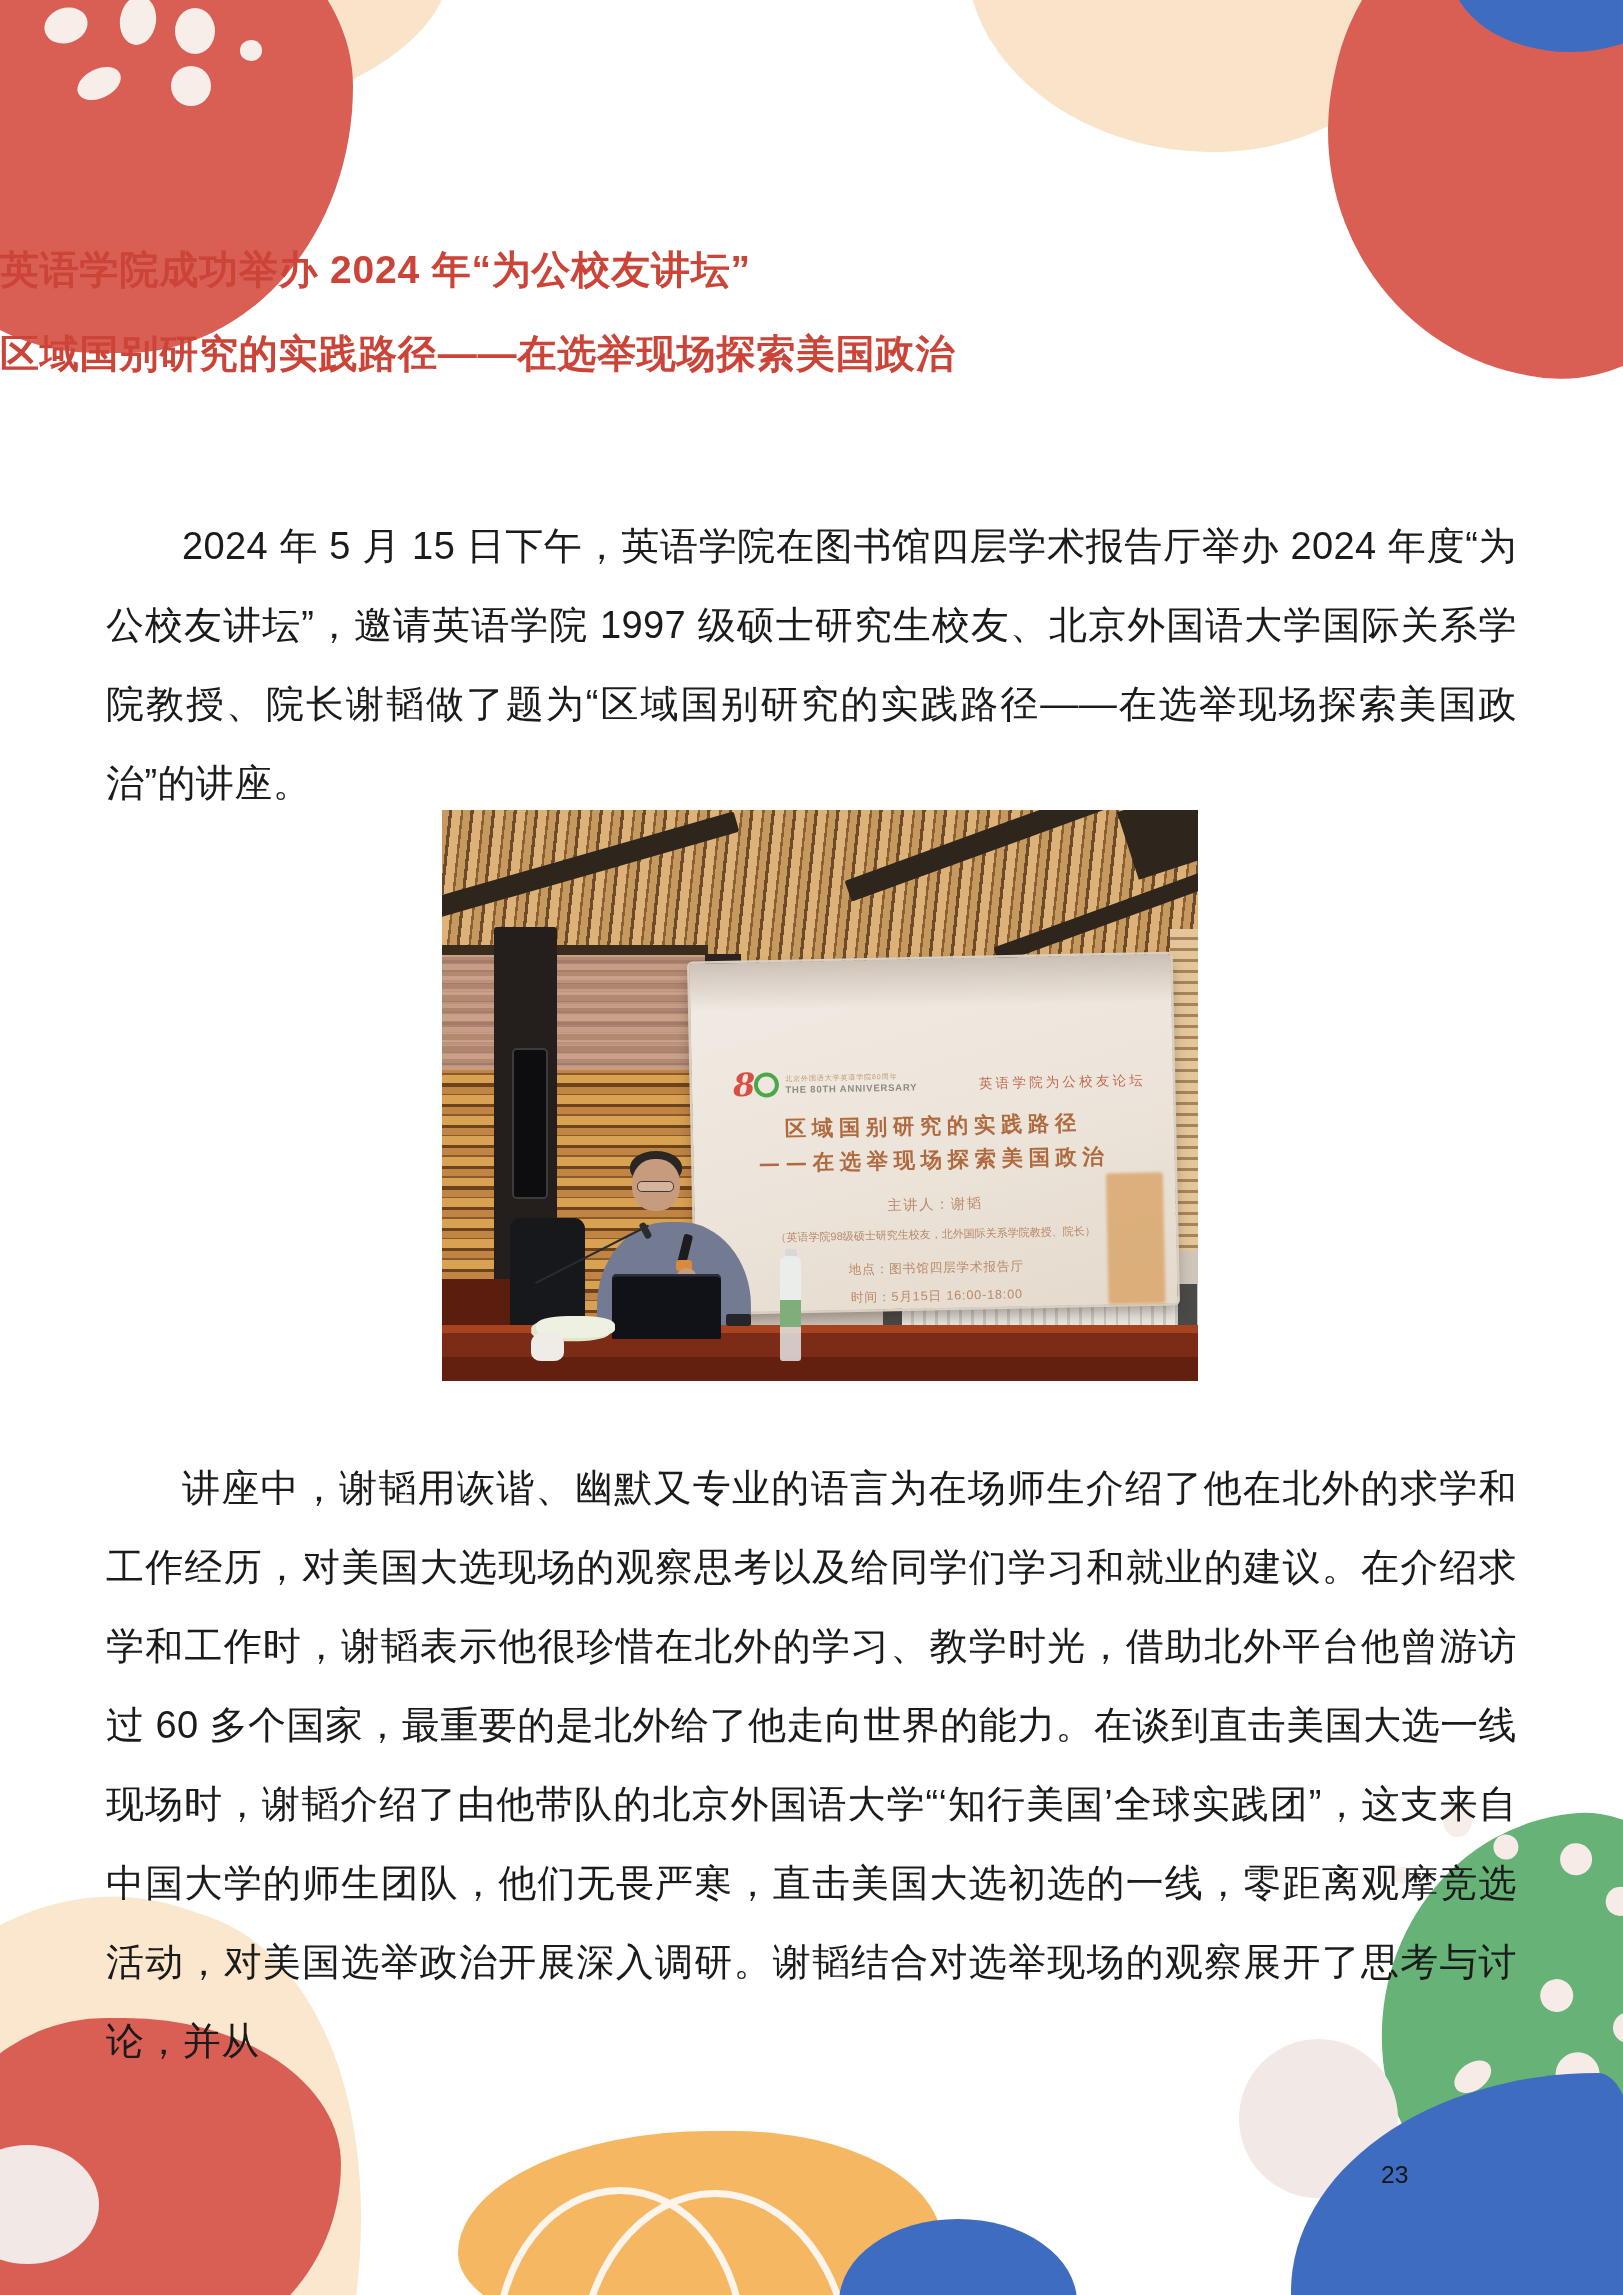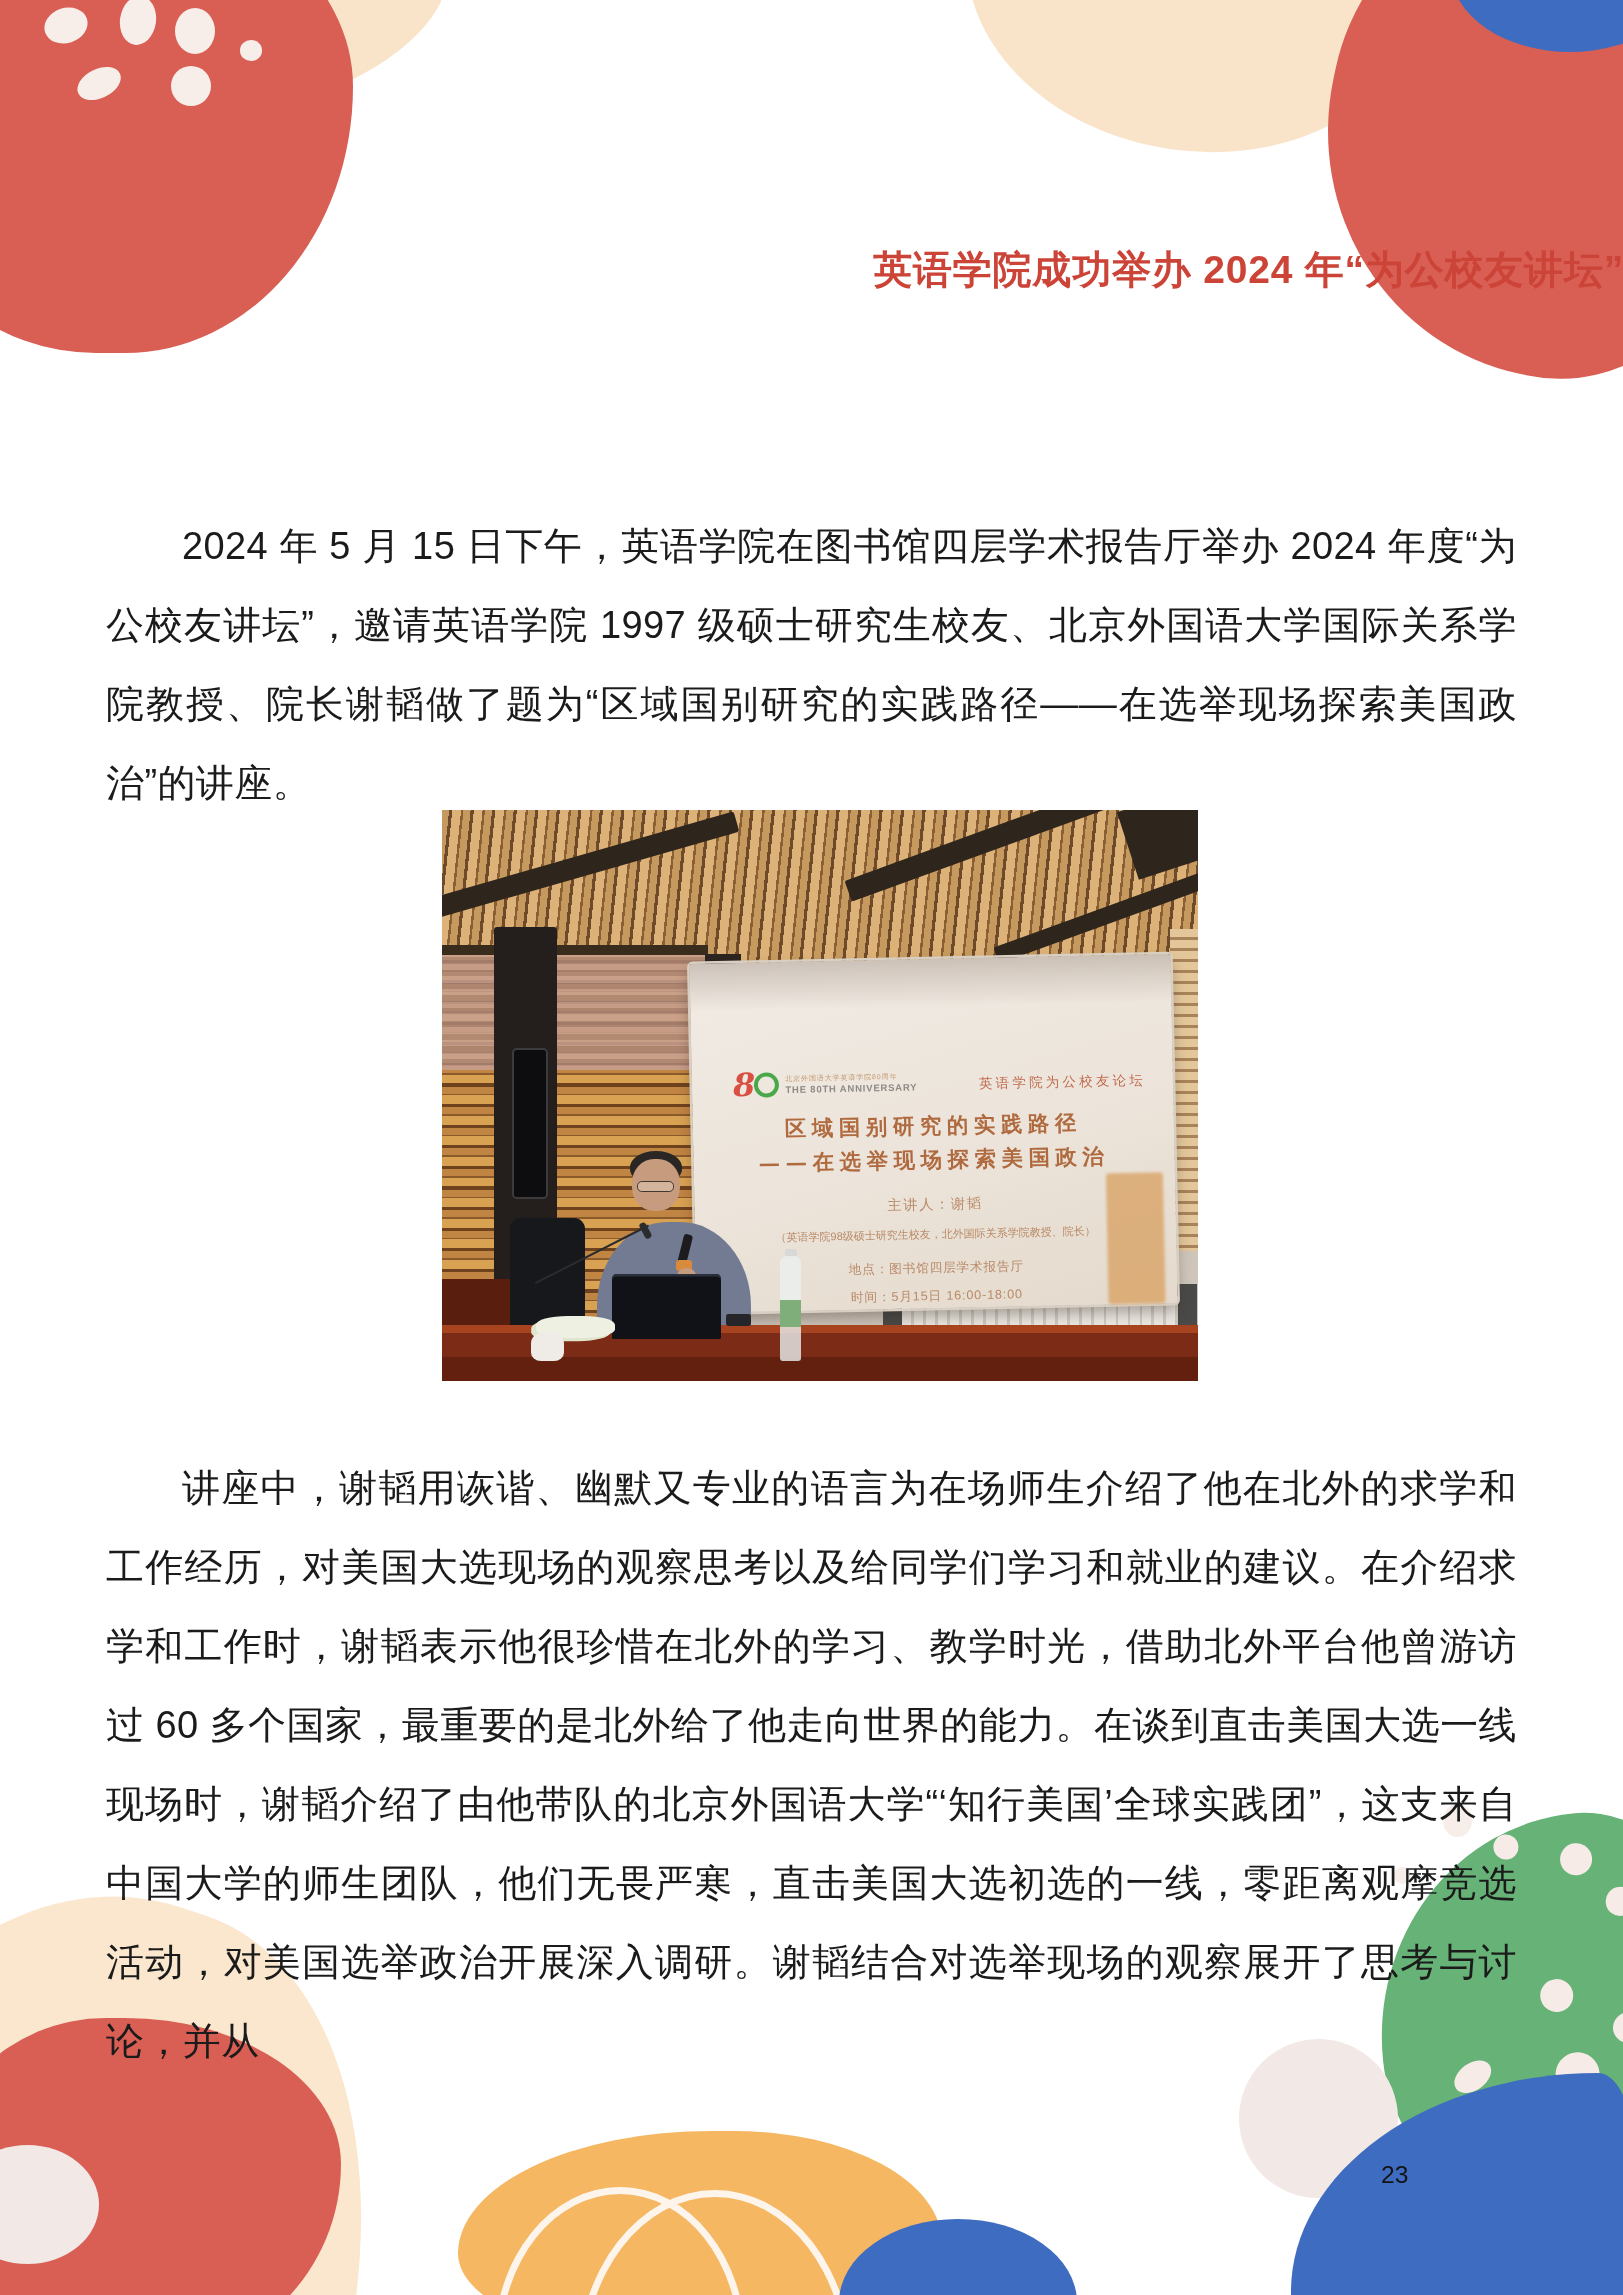--- a/index.html
+++ b/index.html
@@ -31,21 +31,21 @@
   .blue-bc{left:839px;top:2219px;width:238px;height:167px;background:#3e6cc0;border-radius:50%;}
 
   .green-br{left:1380px;top:1816px;width:357px;height:412px;background:#67b377;overflow:hidden;
             border-radius:60% 40% 45% 55% / 55% 45% 55% 45%;transform:rotate(-6deg);}
   .green-br .dot{background:#f6ebe7;}
   .pinkcircle-br{left:1239px;top:2039px;width:159px;height:159px;background:#f2e8e6;border-radius:50%;}
   .blue-br{left:1291px;top:2073px;width:341px;height:230px;background:#3e6cc0;
            border-radius:90% 10% 0 0 / 95% 30% 0 0;}
 
   
-  .doc-title{position:absolute;left:0;top:228px;width:1624px;text-align:right;
+  .doc-title{position:absolute;left:0;top:228px;width:1624px;text-align:left;
              color:#cc4337;font-weight:bold;font-size:39px;line-height:84px;letter-spacing:0.8px;}
   .para{position:absolute;left:106px;width:1411px;color:#1b1b1b;font-size:38px;line-height:79px;
         text-align:justify;text-align-last:left;text-indent:76px;letter-spacing:0.4px;}
   .p1{top:469px;}
   .p2{top:1411px;}
   .page-num{position:absolute;left:1381px;top:2161px;color:#141414;font-size:24.6px;z-index:9;}
 
   
   .photo{position:absolute;left:442px;top:810px;width:756px;height:571px;overflow:hidden;background:#caa26b;}
   .ceiling{position:absolute;left:0;top:0;width:756px;height:155px;
@@ -157,20 +157,21 @@
     <div class="dot" style="left:67px;top:238px;width:41px;height:27px;transform:rotate(-30deg);"></div>
     <div class="dot" style="left:170px;top:238px;width:44px;height:44px;"></div>
     <div class="dot" style="left:125px;top:322px;width:28.5px;height:28.5px;"></div>
     <div class="dot" style="left:205px;top:314px;width:35px;height:35px;"></div>
   </div>
   <div class="blob pinkcircle-br"></div>
   <div class="blob blue-br"></div>
 
   <div class="doc-title">
     <div>英语学院成功举办 2024 年“为公校友讲坛”</div>
+    <div>区域国别研究的实践路径——在选举现场探索美国政治</div>
   </div>
 
   <p class="para p1">2024 年 5 月 15 日下午，英语学院在图书馆四层学术报告厅举办 2024 年度“为公校友讲坛”，邀请英语学院 1997 级硕士研究生校友、北京外国语大学国际关系学院教授、院长谢韬做了题为“区域国别研究的实践路径——在选举现场探索美国政治”的讲座。</p>
   <p class="para p2">讲座中，谢韬用诙谐、幽默又专业的语言为在场师生介绍了他在北外的求学和工作经历，对美国大选现场的观察思考以及给同学们学习和就业的建议。在介绍求学和工作时，谢韬表示他很珍惜在北外的学习、教学时光，借助北外平台他曾游访过 60 多个国家，最重要的是北外给了他走向世界的能力。在谈到直击美国大选一线现场时，谢韬介绍了由他带队的北京外国语大学“‘知行美国’全球实践团”，这支来自中国大学的师生团队，他们无畏严寒，直击美国大选初选的一线，零距离观摩竞选活动，对美国选举政治开展深入调研。谢韬结合对选举现场的观察展开了思考与讨论，并从</p>
 
   <div class="photo">
     <div class="ceiling"></div>
     <div class="beam" style="left:-40px;top:48px;width:341px;height:20.6px;transform:rotate(-16deg);"></div>
     <div class="beam" style="left:396px;top:12px;width:341px;height:22px;transform:rotate(-20deg);"></div>
     <div class="beam" style="left:547px;top:95px;width:246px;height:17.4px;transform:rotate(-20deg);"></div>

